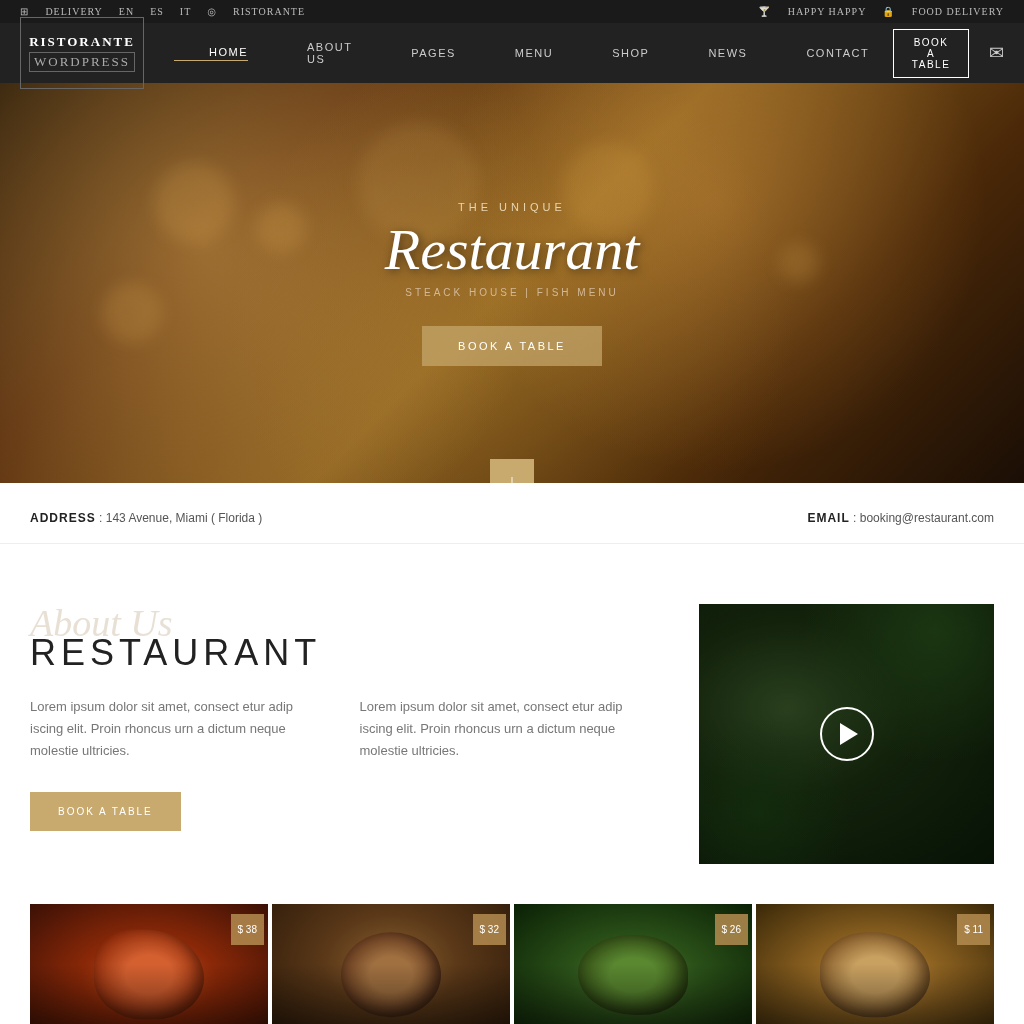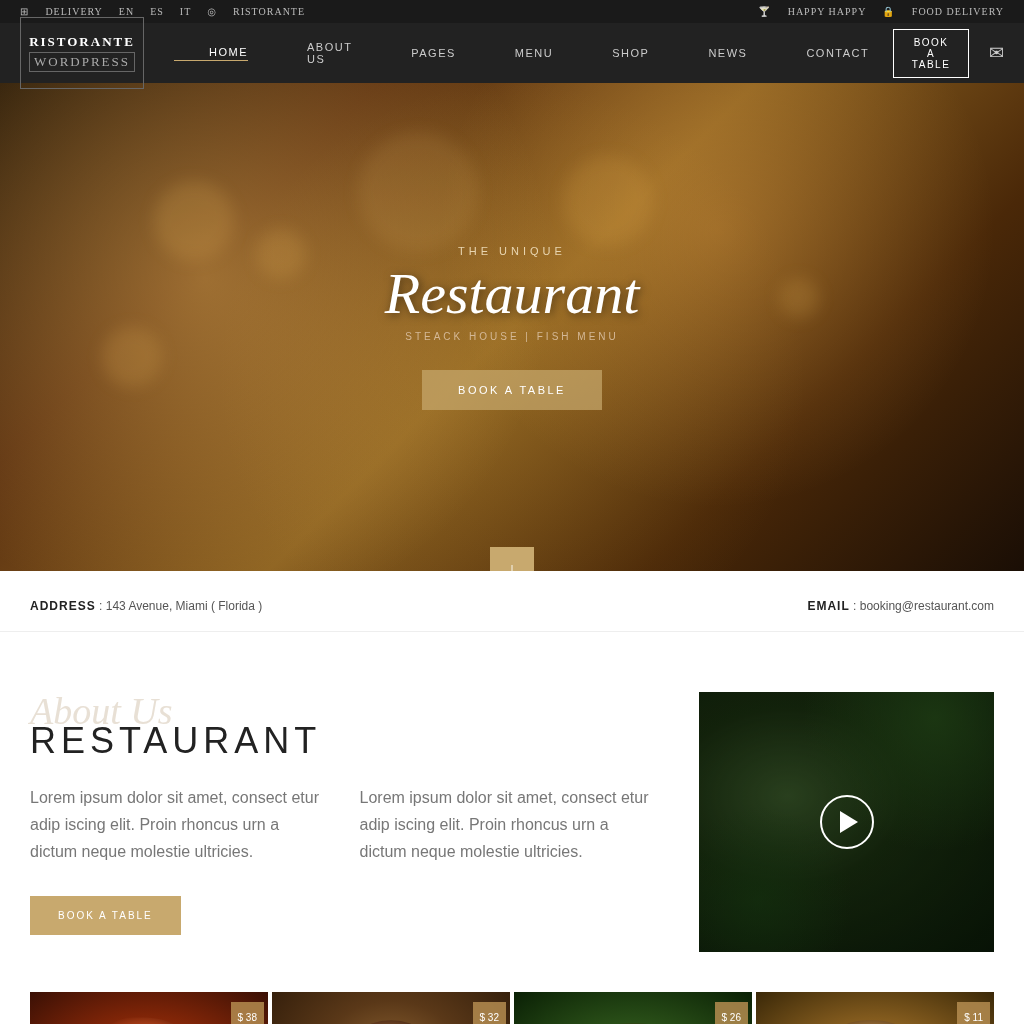--- a/index.html
+++ b/index.html
@@ -87,21 +87,21 @@
     .mail-icon {
       color: #ccc;
       font-size: 18px;
       margin-left: 20px;
       cursor: pointer;
     }
 
     
     .hero {
       position: relative;
-      height: 488px;
+      height: 400px;
       background: linear-gradient(to bottom, rgba(30,20,10,0.55) 0%, rgba(20,10,5,0.65) 100%),
                   radial-gradient(ellipse at 30% 50%, #c8861a 0%, #8b5e1a 30%, #3a2510 60%, #1a1008 100%);
       display: flex;
       align-items: center;
       justify-content: center;
       overflow: hidden;
     }
     .hero-bg {
       position: absolute;
       inset: 0;
@@ -222,21 +222,21 @@
       text-transform: uppercase;
       margin-bottom: 22px;
     }
     .about-texts {
       display: flex;
       gap: 30px;
       margin-bottom: 30px;
     }
     .about-text-col {
       flex: 1;
-      font-size: 16px;
+      font-size: 13px;
       color: #777;
       line-height: 1.7;
       font-family: 'Arial', sans-serif;
     }
     .about-book-btn {
       background: #c8a96e;
       color: #fff;
       border: none;
       padding: 14px 28px;
       font-size: 10px;

